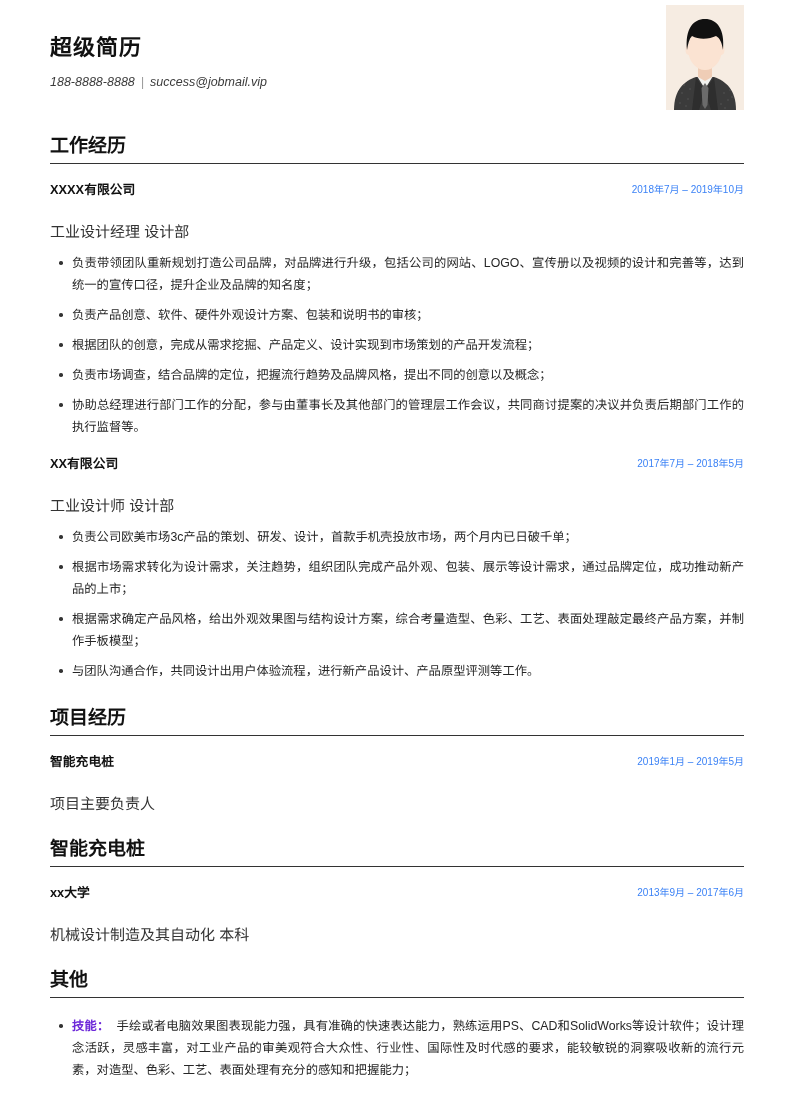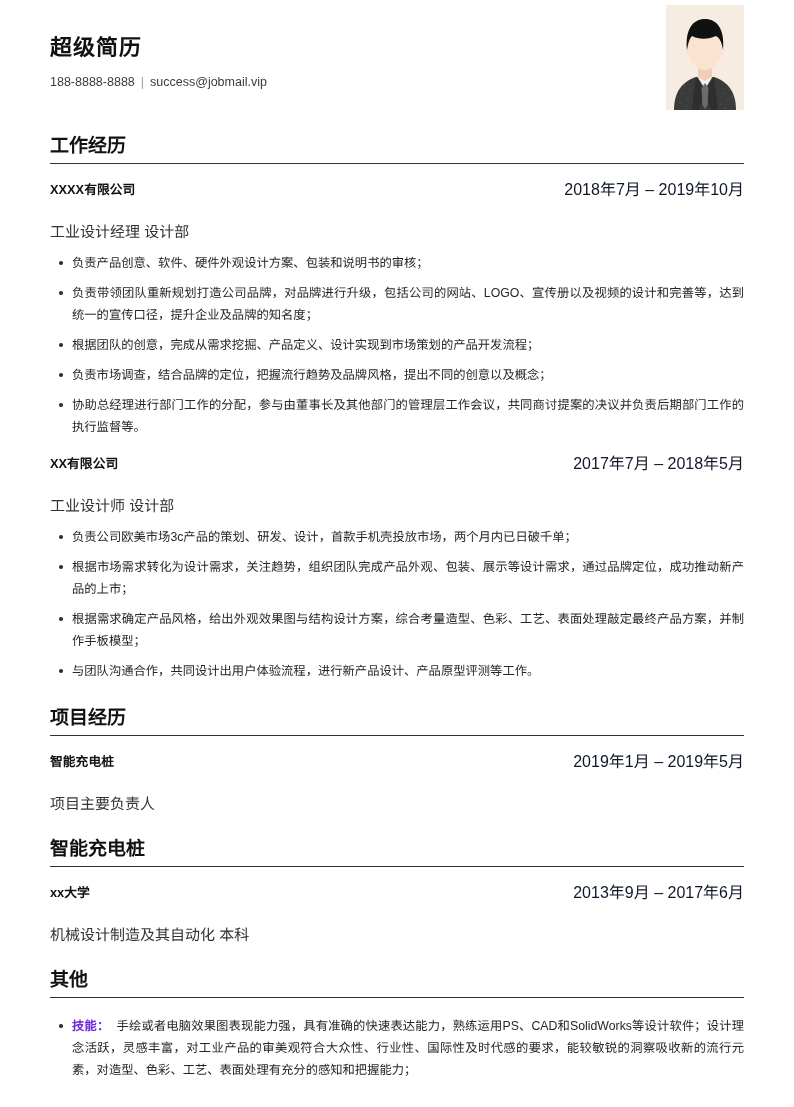--- a/index.html
+++ b/index.html
@@ -42,20 +42,21 @@
     color: #111111;
     line-height: 30px;
     margin: 0;
   }
   .contact-line {
     margin-top: 11px;
     font-size: 12.5px;
     color: #3b3b3b;
     line-height: 17px;
     white-space: nowrap;
+    font-style: italic;
   }
   .contact-sep {
     display: inline-block;
     margin: 0 6px;
     color: #9a9a9a;
   }
 
   
   .avatar {
     position: absolute;
@@ -93,22 +94,22 @@
     justify-content: space-between;
     align-items: center;
   }
   .entry-org {
     font-size: 12.8px;
     font-weight: bold;
     color: #111111;
     line-height: 18px;
   }
   .entry-date {
-    font-size: 16px;
-    color: #0f172a;
+    font-size: 10px;
+    color: #3b82f6;
     line-height: 18px;
     white-space: nowrap;
   }
   .entry-sub {
     margin-top: 24px;
     font-size: 15px;
     color: #333333;
     line-height: 18px;
   }
 
@@ -201,22 +202,22 @@
       <div class="section">
         <div class="section-title">工作经历</div>
         <div class="section-rule"></div>
         <div class="entry">
           <div class="entry-head">
             <div class="entry-org">XXXX有限公司</div>
             <div class="entry-date">2018年7月 – 2019年10月</div>
           </div>
           <div class="entry-sub">工业设计经理 设计部</div>
           <ul class="bullets">
+            <li>负责带领团队重新规划打造公司品牌，对品牌进行升级，包括公司的网站、LOGO、宣传册以及视频的设计和完善等，达到统一的宣传口径，提升企业及品牌的知名度；</li>
             <li>负责产品创意、软件、硬件外观设计方案、包装和说明书的审核；</li>
-            <li>负责带领团队重新规划打造公司品牌，对品牌进行升级，包括公司的网站、LOGO、宣传册以及视频的设计和完善等，达到统一的宣传口径，提升企业及品牌的知名度；</li>
             <li>根据团队的创意，完成从需求挖掘、产品定义、设计实现到市场策划的产品开发流程；</li>
             <li>负责市场调查，结合品牌的定位，把握流行趋势及品牌风格，提出不同的创意以及概念；</li>
             <li>协助总经理进行部门工作的分配，参与由董事长及其他部门的管理层工作会议，共同商讨提案的决议并负责后期部门工作的执行监督等。</li>
           </ul>
         </div>
         <div class="entry">
           <div class="entry-head">
             <div class="entry-org">XX有限公司</div>
             <div class="entry-date">2017年7月 – 2018年5月</div>
           </div>

